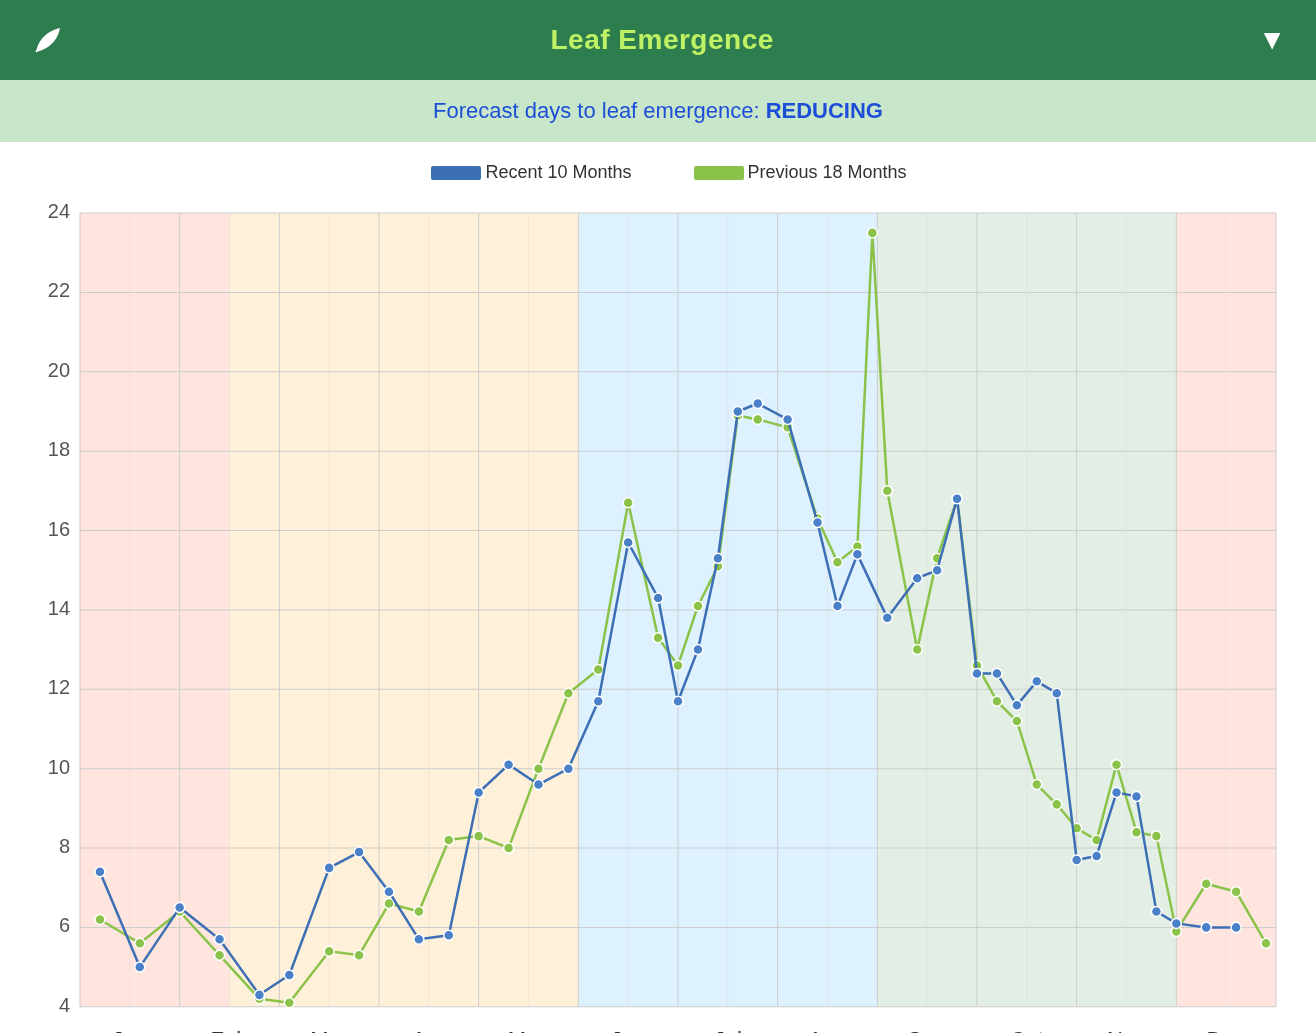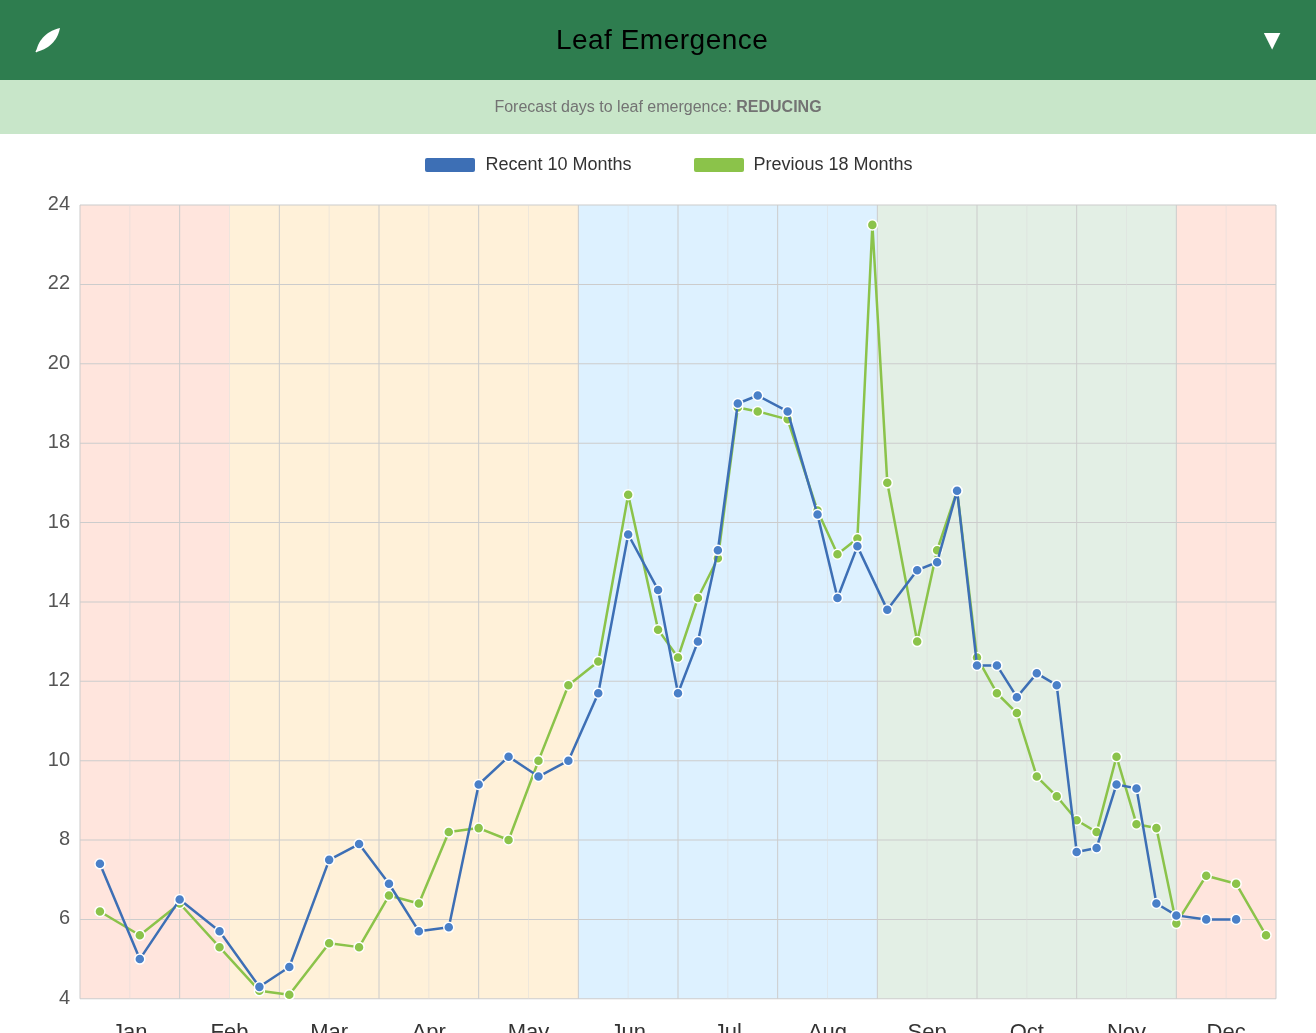--- a/index.html
+++ b/index.html
@@ -19,42 +19,42 @@
     .header {
       background: #2e7d4f;
       height: 80px;
       display: flex;
       align-items: center;
       justify-content: space-between;
       padding: 0 30px;
       flex-shrink: 0;
     }
     .header-title {
-      color: #000000;
+      color: #bef264;
       font-size: 28px;
-      font-weight: 400;
+      font-weight: 700;
       letter-spacing: 0.5px;
     }
     .header-icon {
       color: #fff;
       font-size: 28px;
     }
     .leaf-icon {
       width: 36px;
       height: 36px;
     }
     .forecast-banner {
       background: #c8e6c9;
       padding: 18px 20px;
       text-align: center;
       flex-shrink: 0;
     }
     .forecast-text {
-      color: #737373;
-      font-size: 16px;
+      color: #1d4ed8;
+      font-size: 22px;
     }
     .forecast-text strong {
       font-weight: 700;
     }
     .chart-container {
       flex: 1;
       display: flex;
       flex-direction: column;
       padding: 20px 20px 10px 20px;
       background: #fff;
@@ -62,21 +62,21 @@
     .legend {
       display: flex;
       justify-content: center;
       align-items: center;
       gap: 40px;
       margin-bottom: 20px;
     }
     .legend-item {
       display: flex;
       align-items: center;
-      gap: 10px;
+      gap: 4px;
       font-size: 18px;
       color: #333;
       padding-left: 22px;
     }
     .legend-color {
       width: 50px;
       height: 14px;
       border-radius: 2px;
     }
     .legend-blue { background: #3d6fb5; }

